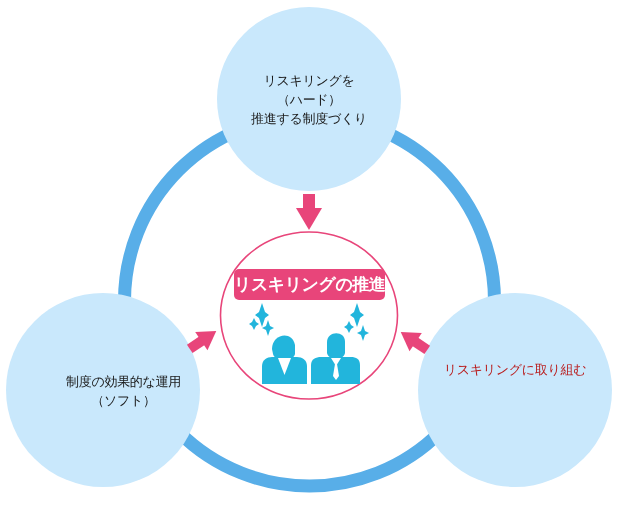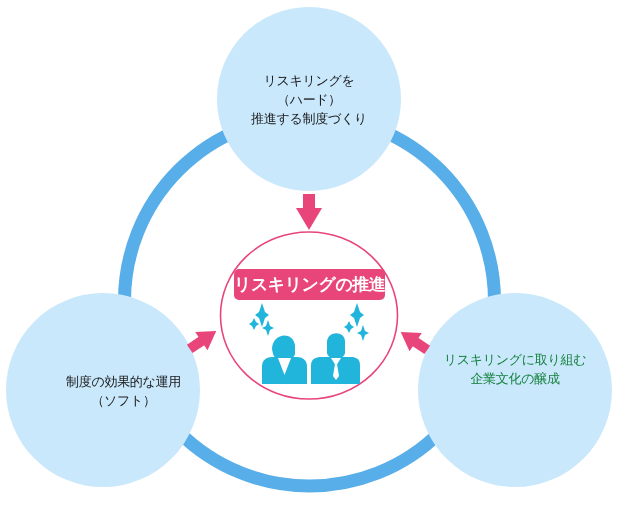--- a/index.html
+++ b/index.html
@@ -72,16 +72,15 @@
   <div>リスキリングを</div>
   <div>（ハード）</div>
   <div>推進する制度づくり</div>
 </div>
 
 <div class="node-text" style="left: 6px; width: 235px; top: 372px; color: rgb(26, 26, 26);">
   <div>制度の効果的な運用</div>
   <div>（ソフト）</div>
 </div>
 
-<div class="node-text" style="left: 418px; width: 194px; top: 350px; color: #15803d;">
+<div class="node-text" style="left: 418px; width: 194px; top: 360px; color: #b91c1c;">
   <div>リスキリングに取り組む</div>
-  <div>企業文化の醸成</div>
 </div>
 
 </body></html>

